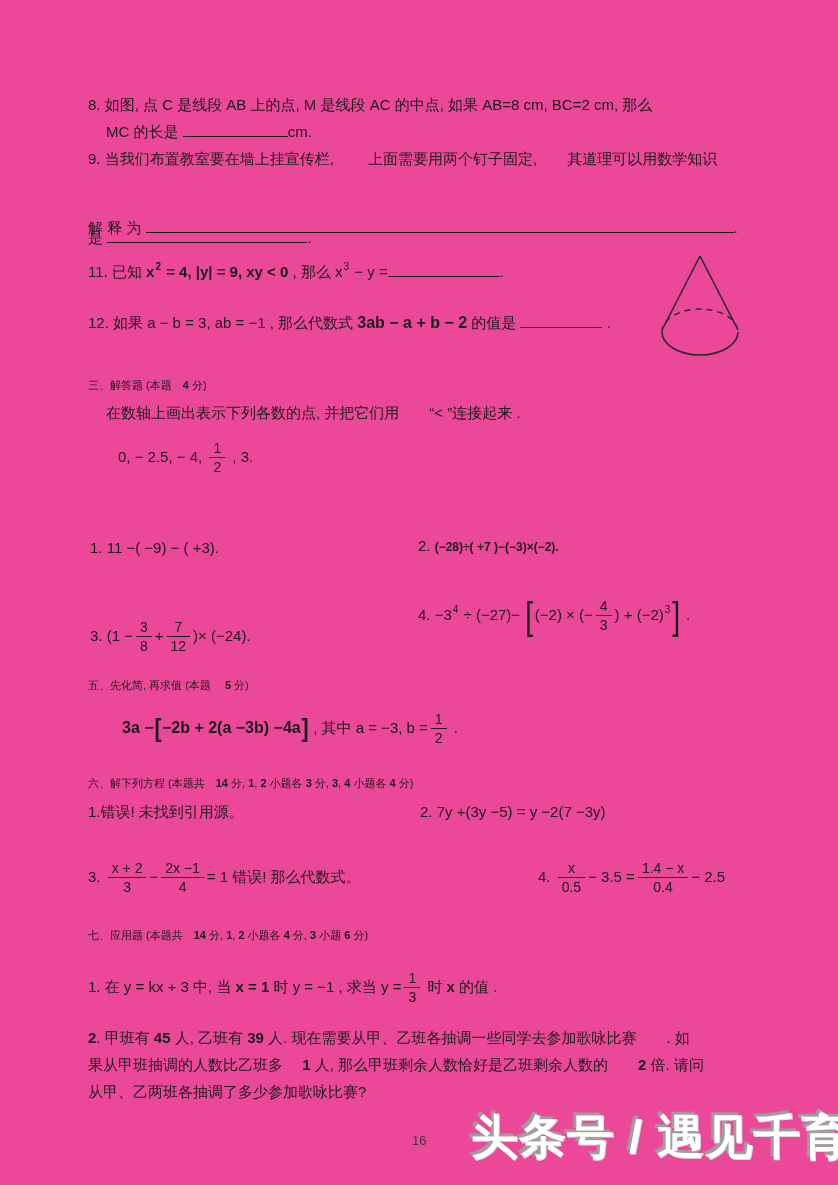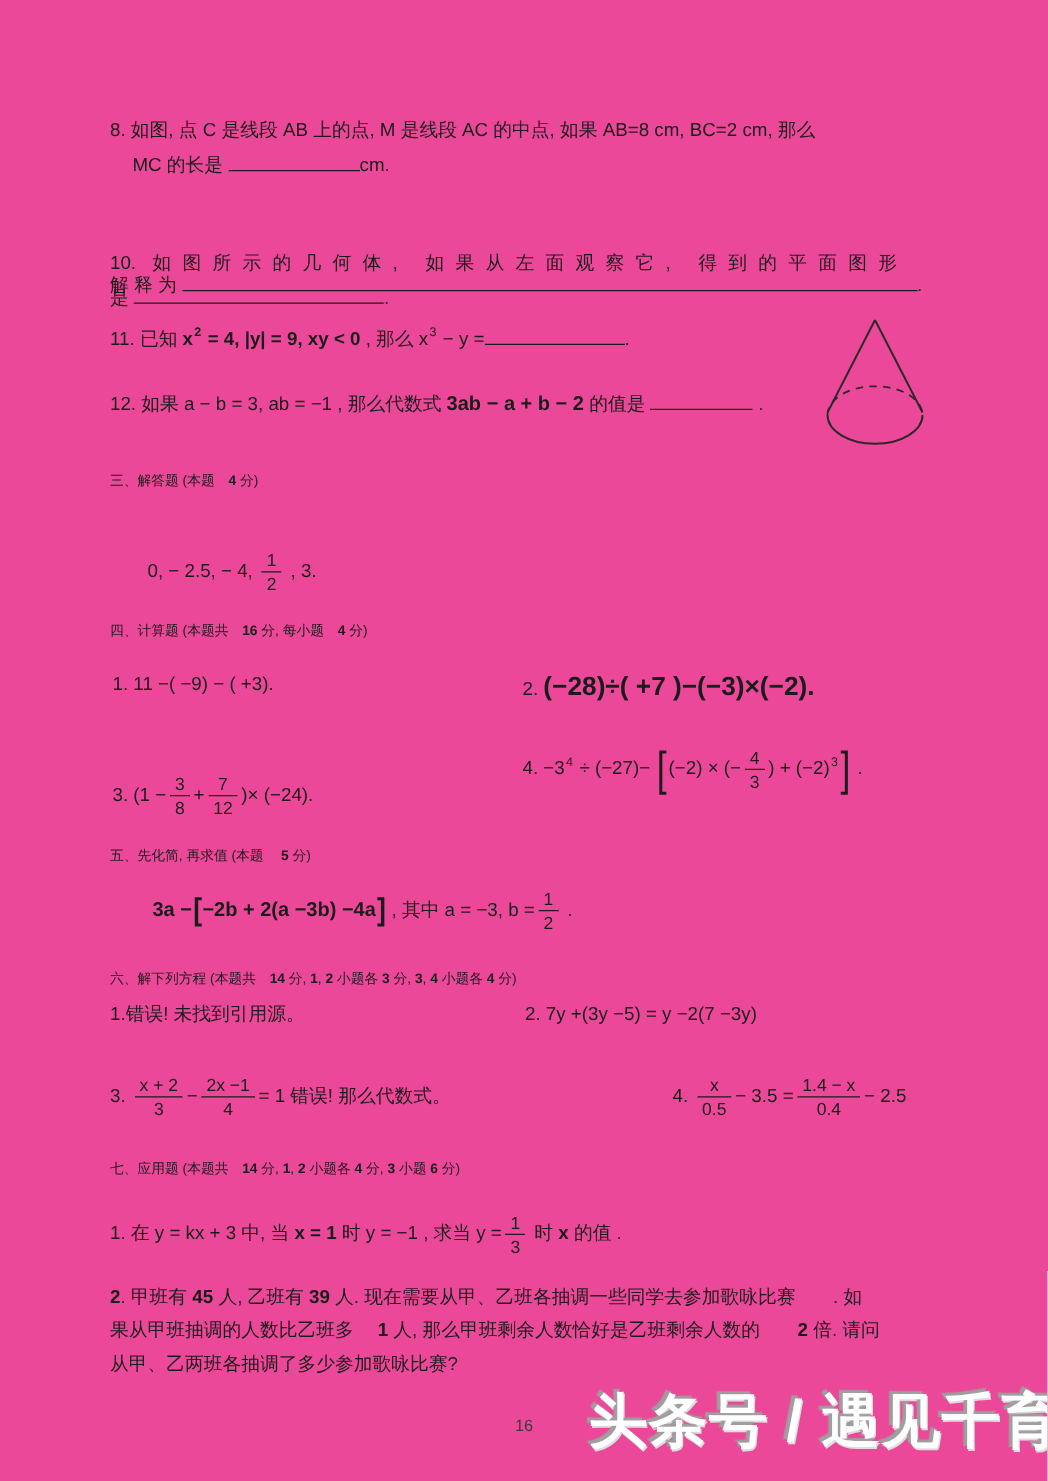--- a/index.html
+++ b/index.html
@@ -2,21 +2,21 @@
 <html><head>
 <meta charset="utf-8">
 <style>
   html,body{margin:0;padding:0;background:#ffffff;}
   .page{position:relative;width:838px;height:1185px;background:#ec4899;overflow:hidden;
         font-family:"Liberation Sans","DejaVu Sans",sans-serif;color:#1b1b1b;font-size:15px;}
   .row{position:absolute;white-space:nowrap;line-height:1.3;}
   .sec-title{font-size:11px;}
   .b{font-weight:bold;}
   .bexpr{font-weight:bold;font-size:16px;}
-  .bexpr2{font-weight:bold;font-size:21px;}
+  .bexpr2{font-weight:bold;font-size:12px;}
   .sup{font-size:10px;vertical-align:7px;margin:0 1px;}
   .frac{display:inline-block;text-align:center;vertical-align:middle;font-size:14px;line-height:1.15;margin:0 3px;}
   .frac .num{display:block;border-bottom:1.4px solid #1b1b1b;padding:0 4px 1px 4px;}
   .frac .den{display:block;padding:1px 4px 0 4px;}
   .blank{display:inline-block;border-bottom:1px solid #1b1b1b;height:14px;vertical-align:baseline;}
   .w105{width:105px}.w588{width:588px}.w200{width:200px}.w112{width:112px}.w82{width:82px}
   .brk{display:inline-block;vertical-align:middle;font-size:38px;font-weight:300;line-height:0.9;transform:scaleX(.75);}
   .brk2{display:inline-block;vertical-align:middle;font-size:25px;font-weight:600;line-height:0.9;transform:scaleX(.85);}
   .spread{letter-spacing:9px;}
   .cone{position:absolute;left:656px;top:250px;}
@@ -25,40 +25,40 @@
              color:#ffffff;text-shadow:-3px -3px 1px #9f9f9f,1px 1px 0 #dcdcdc;white-space:nowrap;margin-left:24px;}
 </style>
 </head>
 <body>
 
 <div class="page">
 
   <div class="row" style="left:88px;top:95px;"><span>8. 如图, 点  C 是线段  AB 上的点,   M 是线段  AC 的中点, 如果   AB=8 cm,  BC=2 cm, 那么</span></div>
   <div class="row" style="left:106px;top:122px;"><span>MC 的长是 </span><span class="blank w105"></span><span>cm.</span></div>
 
+  <div class="row" style="left:88px;top:149px;"><span>9. 当我们布置教室要在墙上挂宣传栏,　　 上面需要用两个钉子固定,　　其道理可以用数学知识</span></div>
   <div class="row" style="left:88px;top:176px;margin-top:42px;"><span>解 释 为 </span><span class="blank w588"></span><span>.</span></div>
 
-  <div class="row" style="left:88px;top:201px;"><span>10.</span><span class="spread"> 如图所示的几何体, 如果从左面观察它, 得到的平面图形</span></div>
   <div class="row" style="left:88px;top:228px;"><span>是 </span><span class="blank w200"></span><span>.</span></div>
 
   <div class="row" style="left:88px;top:260px;"><span>11. 已知 </span><span class="b">x</span><span class="sup b">2</span><span class="b"> = 4, |y| = 9, xy &lt; 0</span><span> , 那么 x</span><span class="sup">3</span><span> − y =</span><span class="blank w112"></span><span>.</span></div>
 
   <div class="row" style="left:88px;top:313px;text-align:center;"><span>12. 如果 a − b = 3, ab = −1 , 那么代数式 </span><span class="bexpr">3ab − a + b − 2</span><span> 的值是 </span><span class="blank w82"></span><span> .</span></div>
 
   <svg class="cone" width="90" height="112" viewBox="0 0 90 112">
     <path d="M44 6 L6 80" stroke="#2a2a2a" stroke-width="1.6" fill="none"></path>
     <path d="M44 6 L82 80" stroke="#2a2a2a" stroke-width="1.6" fill="none"></path>
     <path d="M6 82 A38 23 0 0 0 82 82" stroke="#2a2a2a" stroke-width="1.6" fill="none"></path>
     <path d="M6 82 A38 23 0 0 1 82 82" stroke="#2a2a2a" stroke-width="1.4" fill="none" stroke-dasharray="6 5"></path>
   </svg>
 
   <div class="row sec-title bold-digits" style="left:88px;top:378px;"><span>三、解答题 (本题　<b>4</b> 分)</span></div>
+  <div class="row" style="left:106px;top:403px;"><span>在数轴上画出表示下列各数的点, 并把它们用　　“&lt; ”连接起来 .</span></div>
   <div class="row" style="left:118px;top:440px;"><span>0,  − 2.5,  − 4, </span><span class="frac"><span class="num">1</span><span class="den">2</span></span><span> , 3.</span></div>
 
-  <div class="row sec-title bold-digits" style="left:88px;top:498px;"><span>四、计算题 (本题共　<b>16</b> 分, 每小题　<b>4</b> 分)</span></div>
   <div class="row" style="left:90px;top:538px;"><span>1.  11 −( −9) − ( +3).</span></div>
   <div class="row" style="left:418px;top:536px;"><span>2. </span><span class="bexpr2">(−28)÷( +7 )−(−3)×(−2).</span></div>
   <div class="row" style="left:90px;top:619px;"><span>3.  </span><span>(1 −</span><span class="frac"><span class="num">3</span><span class="den">8</span></span><span>+</span><span class="frac"><span class="num">7</span><span class="den">12</span></span><span>)× (−24).</span></div>
   <div class="row" style="left:418px;top:598px;"><span>4.   </span><span>−3</span><span class="sup">4</span><span> ÷ (−27)− </span><span class="brk">[</span><span>(−2) × (−</span><span class="frac"><span class="num">4</span><span class="den">3</span></span><span>) + (−2)</span><span class="sup">3</span><span class="brk">]</span><span> .</span></div>
 
   <div class="row sec-title bold-digits" style="left:88px;top:678px;"><span>五、先化简, 再求值 (本题　 <b>5</b> 分)</span></div>
   <div class="row" style="left:122px;top:711px;"><span class="bexpr">3a −</span><span class="brk2">[</span><span class="bexpr">−2b + 2(a −3b) −4a</span><span class="brk2">]</span><span> ,   </span><span>其中 a = −3, b =</span><span class="frac"><span class="num">1</span><span class="den">2</span></span><span> .</span></div>
 
   <div class="row sec-title bold-digits" style="left:88px;top:776px;"><span>六、解下列方程 (本题共　<b>14</b> 分,  <b>1</b>,  <b>2</b> 小题各  <b>3</b> 分,  <b>3</b>,  <b>4</b> 小题各  <b>4</b> 分)</span></div>
   <div class="row" style="left:88px;top:802px;"><span>1.错误! 未找到引用源。</span></div>

